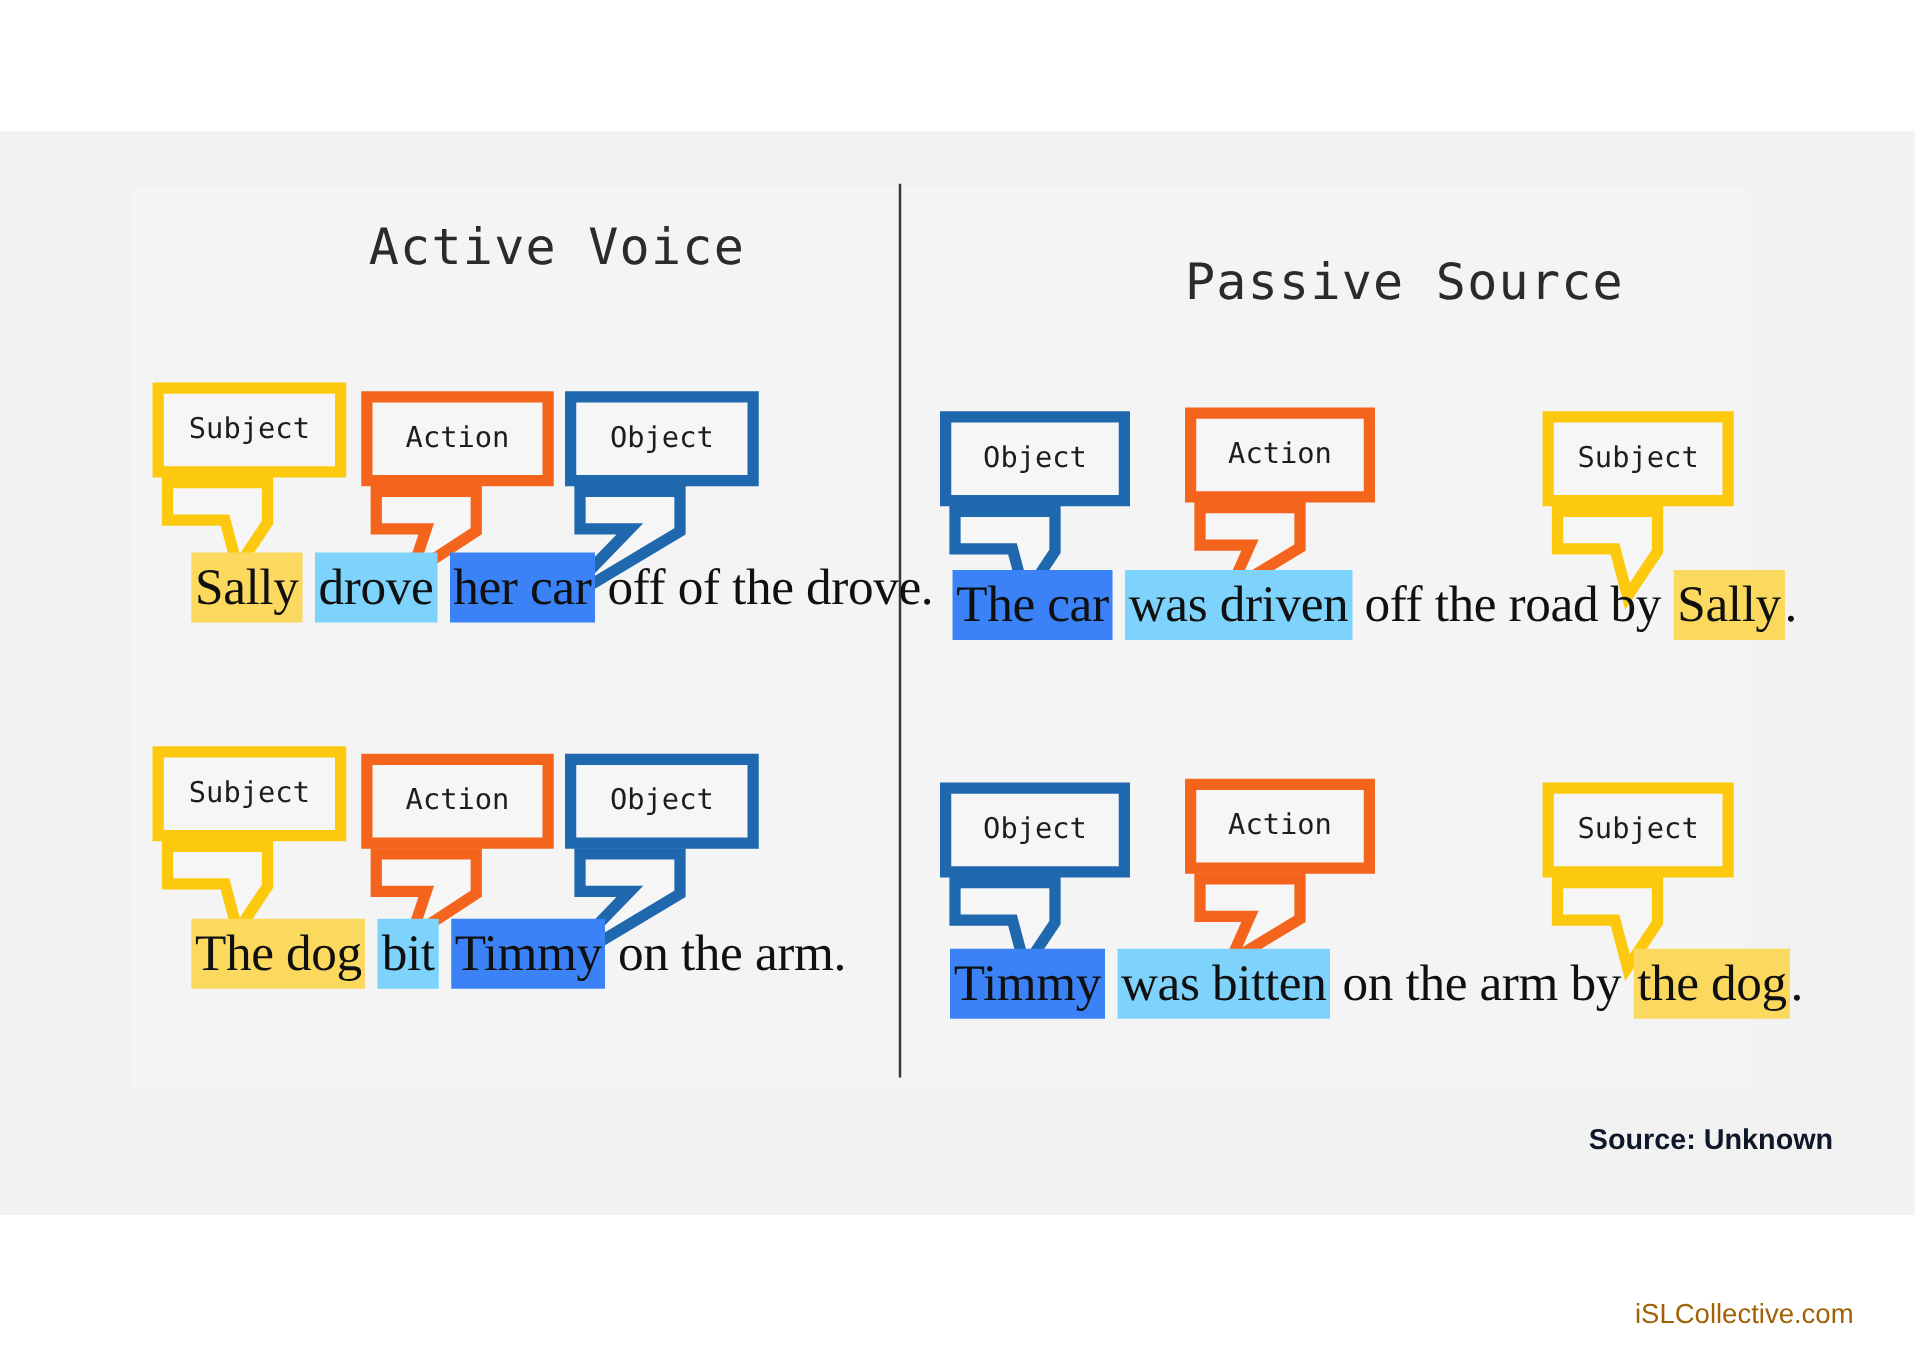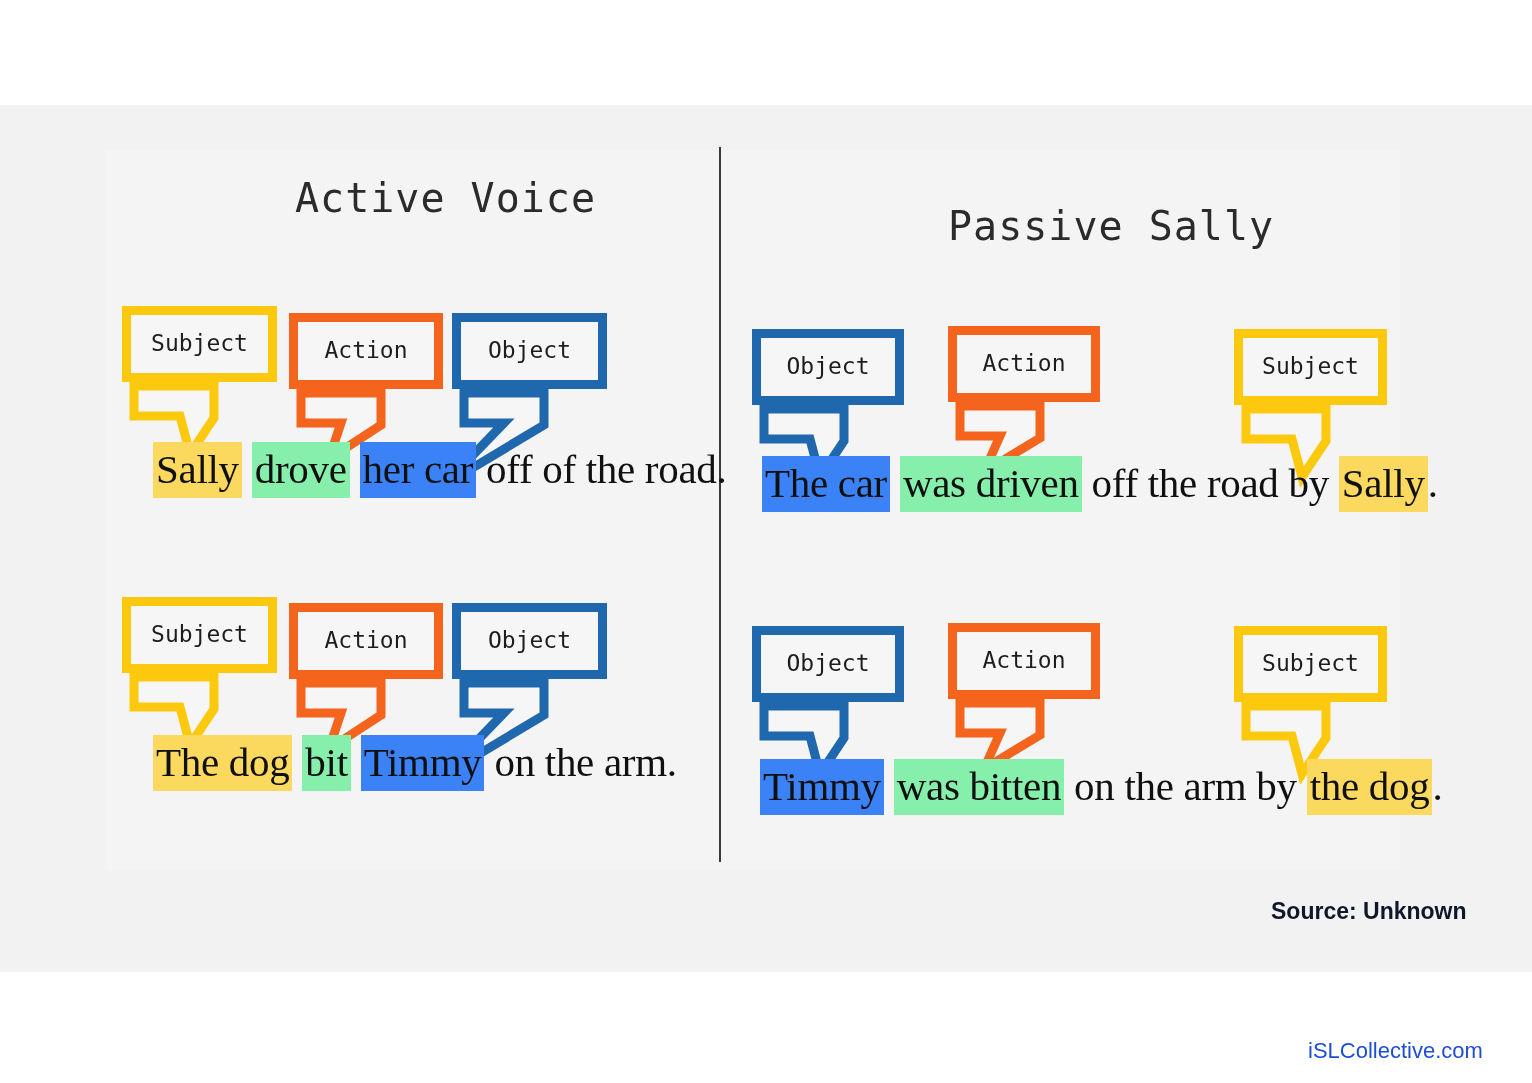--- a/index.html
+++ b/index.html
@@ -91,21 +91,21 @@
     font-size: 41px;
     color: #101010;
     white-space: nowrap;
     letter-spacing: -0.3px;
   }
   .sentence .hl {
     padding: 4px 3px 6px 3px;
     margin: 0;
   }
   .hl-yellow { background: #fbd85e; }
-  .hl-peach  { background: #86efac; }
+  .hl-peach  { background: #7dd3fc; }
   .hl-blue   { background: #3b82f6; }
 
   
   .source {
     position: absolute;
     left: 1271px;
     top: 898px;
     font-family: "Liberation Sans", sans-serif;
     font-size: 23px;
     font-weight: bold;
@@ -113,21 +113,21 @@
     white-space: nowrap;
   }
 
   
   .watermark {
     position: absolute;
     left: 1308px;
     top: 1038px;
     font-family: "Liberation Sans", sans-serif;
     font-size: 22px;
-    color: #1d4ed8;
+    color: #a16207;
     white-space: nowrap;
   }
 </style>
 </head>
 <body>
 
 <div class="gray-band"></div>
 <div class="inner-panel"></div>
 <div class="divider"></div>
 
@@ -147,21 +147,21 @@
   </svg>
 </div>
 
 <div class="bubble b-blue" style="left:452px; top:313px; width:155px; height:76px;">
   <span class="label">Object</span>
   <svg class="tail" width="130" height="110" style="left:-9px; top:67px;">
     <polygon points="12,4 92,4 92,36 -8,96 52,34 12,34" fill="#f6f6f6" stroke="#1f68ad" stroke-width="9" stroke-linejoin="miter"></polygon>
   </svg>
 </div>
 
-<div class="sentence" style="left:153px; top:445px;"><span class="hl hl-yellow">Sally</span><span> </span><span class="hl hl-peach">drove</span><span> </span><span class="hl hl-blue">her car</span><span> off of the road.</span></div>
+<div class="sentence" style="left:153px; top:445px;"><span class="hl hl-yellow">Sally</span><span> </span><span class="hl hl-peach">drove</span><span> </span><span class="hl hl-blue">her car</span><span> off of the drove.</span></div>
 
 <div class="bubble b-yellow" style="left:122px; top:597px; width:155px; height:76px;">
   <span class="label">Subject</span>
   <svg class="tail" width="130" height="90" style="left:-9px; top:67px;">
     <polygon points="12,4 92,4 92,36 68,72 58,34 12,34" fill="#f6f6f6" stroke="#fdc90f" stroke-width="9" stroke-linejoin="miter"></polygon>
   </svg>
 </div>
 
 <div class="bubble b-orange" style="left:289px; top:603px; width:154px; height:76px;">
   <span class="label">Action</span>
@@ -172,21 +172,21 @@
 
 <div class="bubble b-blue" style="left:452px; top:603px; width:155px; height:76px;">
   <span class="label">Object</span>
   <svg class="tail" width="130" height="110" style="left:-9px; top:67px;">
     <polygon points="12,4 92,4 92,36 -8,96 52,34 12,34" fill="#f6f6f6" stroke="#1f68ad" stroke-width="9" stroke-linejoin="miter"></polygon>
   </svg>
 </div>
 
 <div class="sentence" style="left:153px; top:738px;"><span class="hl hl-yellow">The dog</span><span> </span><span class="hl hl-peach">bit</span><span> </span><span class="hl hl-blue">Timmy</span><span> on the arm.</span></div>
 
-<div class="col-title title-passive">Passive Sally</div>
+<div class="col-title title-passive">Passive Source</div>
 
 <div class="bubble b-blue" style="left:752px; top:329px; width:152px; height:76px;">
   <span class="label">Object</span>
   <svg class="tail" width="130" height="90" style="left:-9px; top:67px;">
     <polygon points="12,4 92,4 92,36 68,72 58,34 12,34" fill="#f6f6f6" stroke="#1f68ad" stroke-width="9" stroke-linejoin="miter"></polygon>
   </svg>
 </div>
 
 <div class="bubble b-orange" style="left:948px; top:326px; width:152px; height:76px;">
   <span class="label">Action</span>

